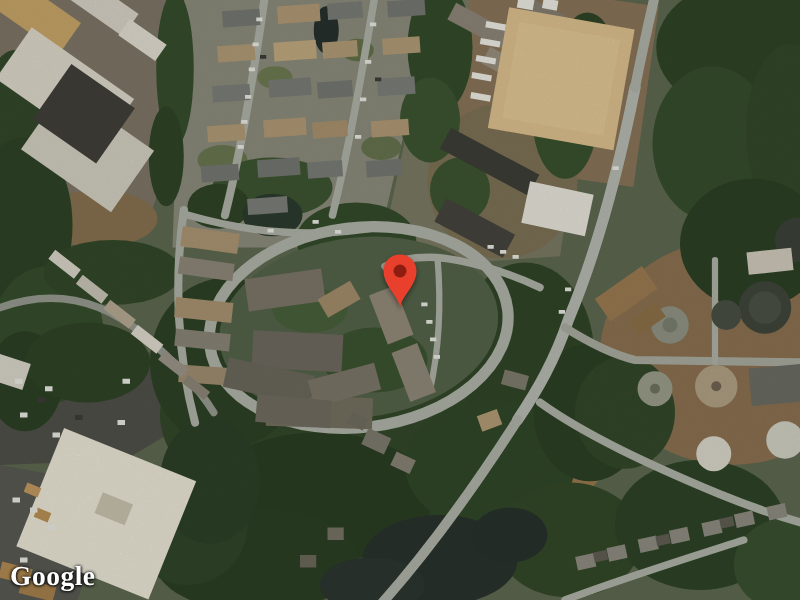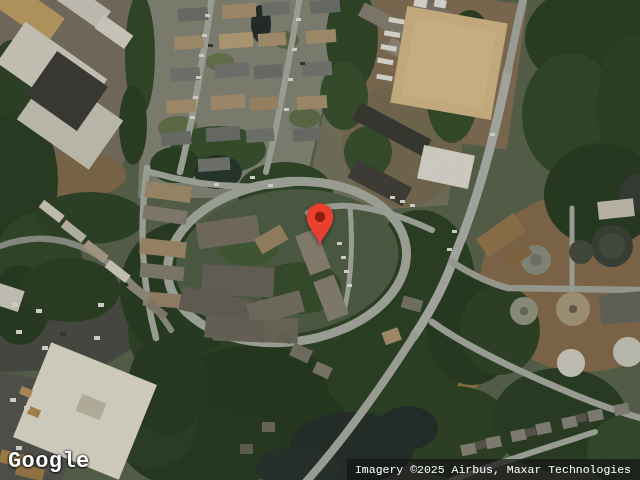--- a/index.html
+++ b/index.html
@@ -1,20 +1,20 @@
 <!DOCTYPE html>
 <html><head>
 <meta charset="utf-8">
 <style>
   html, body { margin: 0; padding: 0; background: #1b1b1b; }
   .stage {
     position: relative;
     width: 640px; height: 480px;
     overflow: hidden;
-    font-family: Liberation Mono, monospace;
+    font-family: Liberation Serif, serif;
     user-select: none;
   }
   .imagery { position: absolute; inset: 0; }
   .imagery svg { display: block; }
 
   .pin {
     position: absolute;
     left: 306px; top: 203px;
     width: 28px; height: 44px;
     filter: drop-shadow(0 2px 2px rgba(0,0,0,0.45));
@@ -309,15 +309,14 @@
 
   <div class="pin">
     <svg width="28" height="44" viewBox="0 0 28 44">
       <path d="M14 0.5 C6.4 0.5 0.8 6.1 0.8 13.7 C0.8 20.6 5 26.5 8.6 31.8 C11 35.3 13.1 38.6 14 42.6 C14.9 38.6 17 35.3 19.4 31.8 C23 26.5 27.2 20.6 27.2 13.7 C27.2 6.1 21.6 0.5 14 0.5 Z" fill="#E8402C"></path>
       <circle cx="14" cy="13.8" r="5.2" fill="#8C1D10"></circle>
     </svg>
   </div>
 
   <div class="google-logo">Google</div>
 
-  <div class="attribution">Imagery ©2025 Airbus, Maxar Technologies</div>
 
 </div>
 
 </body></html>

